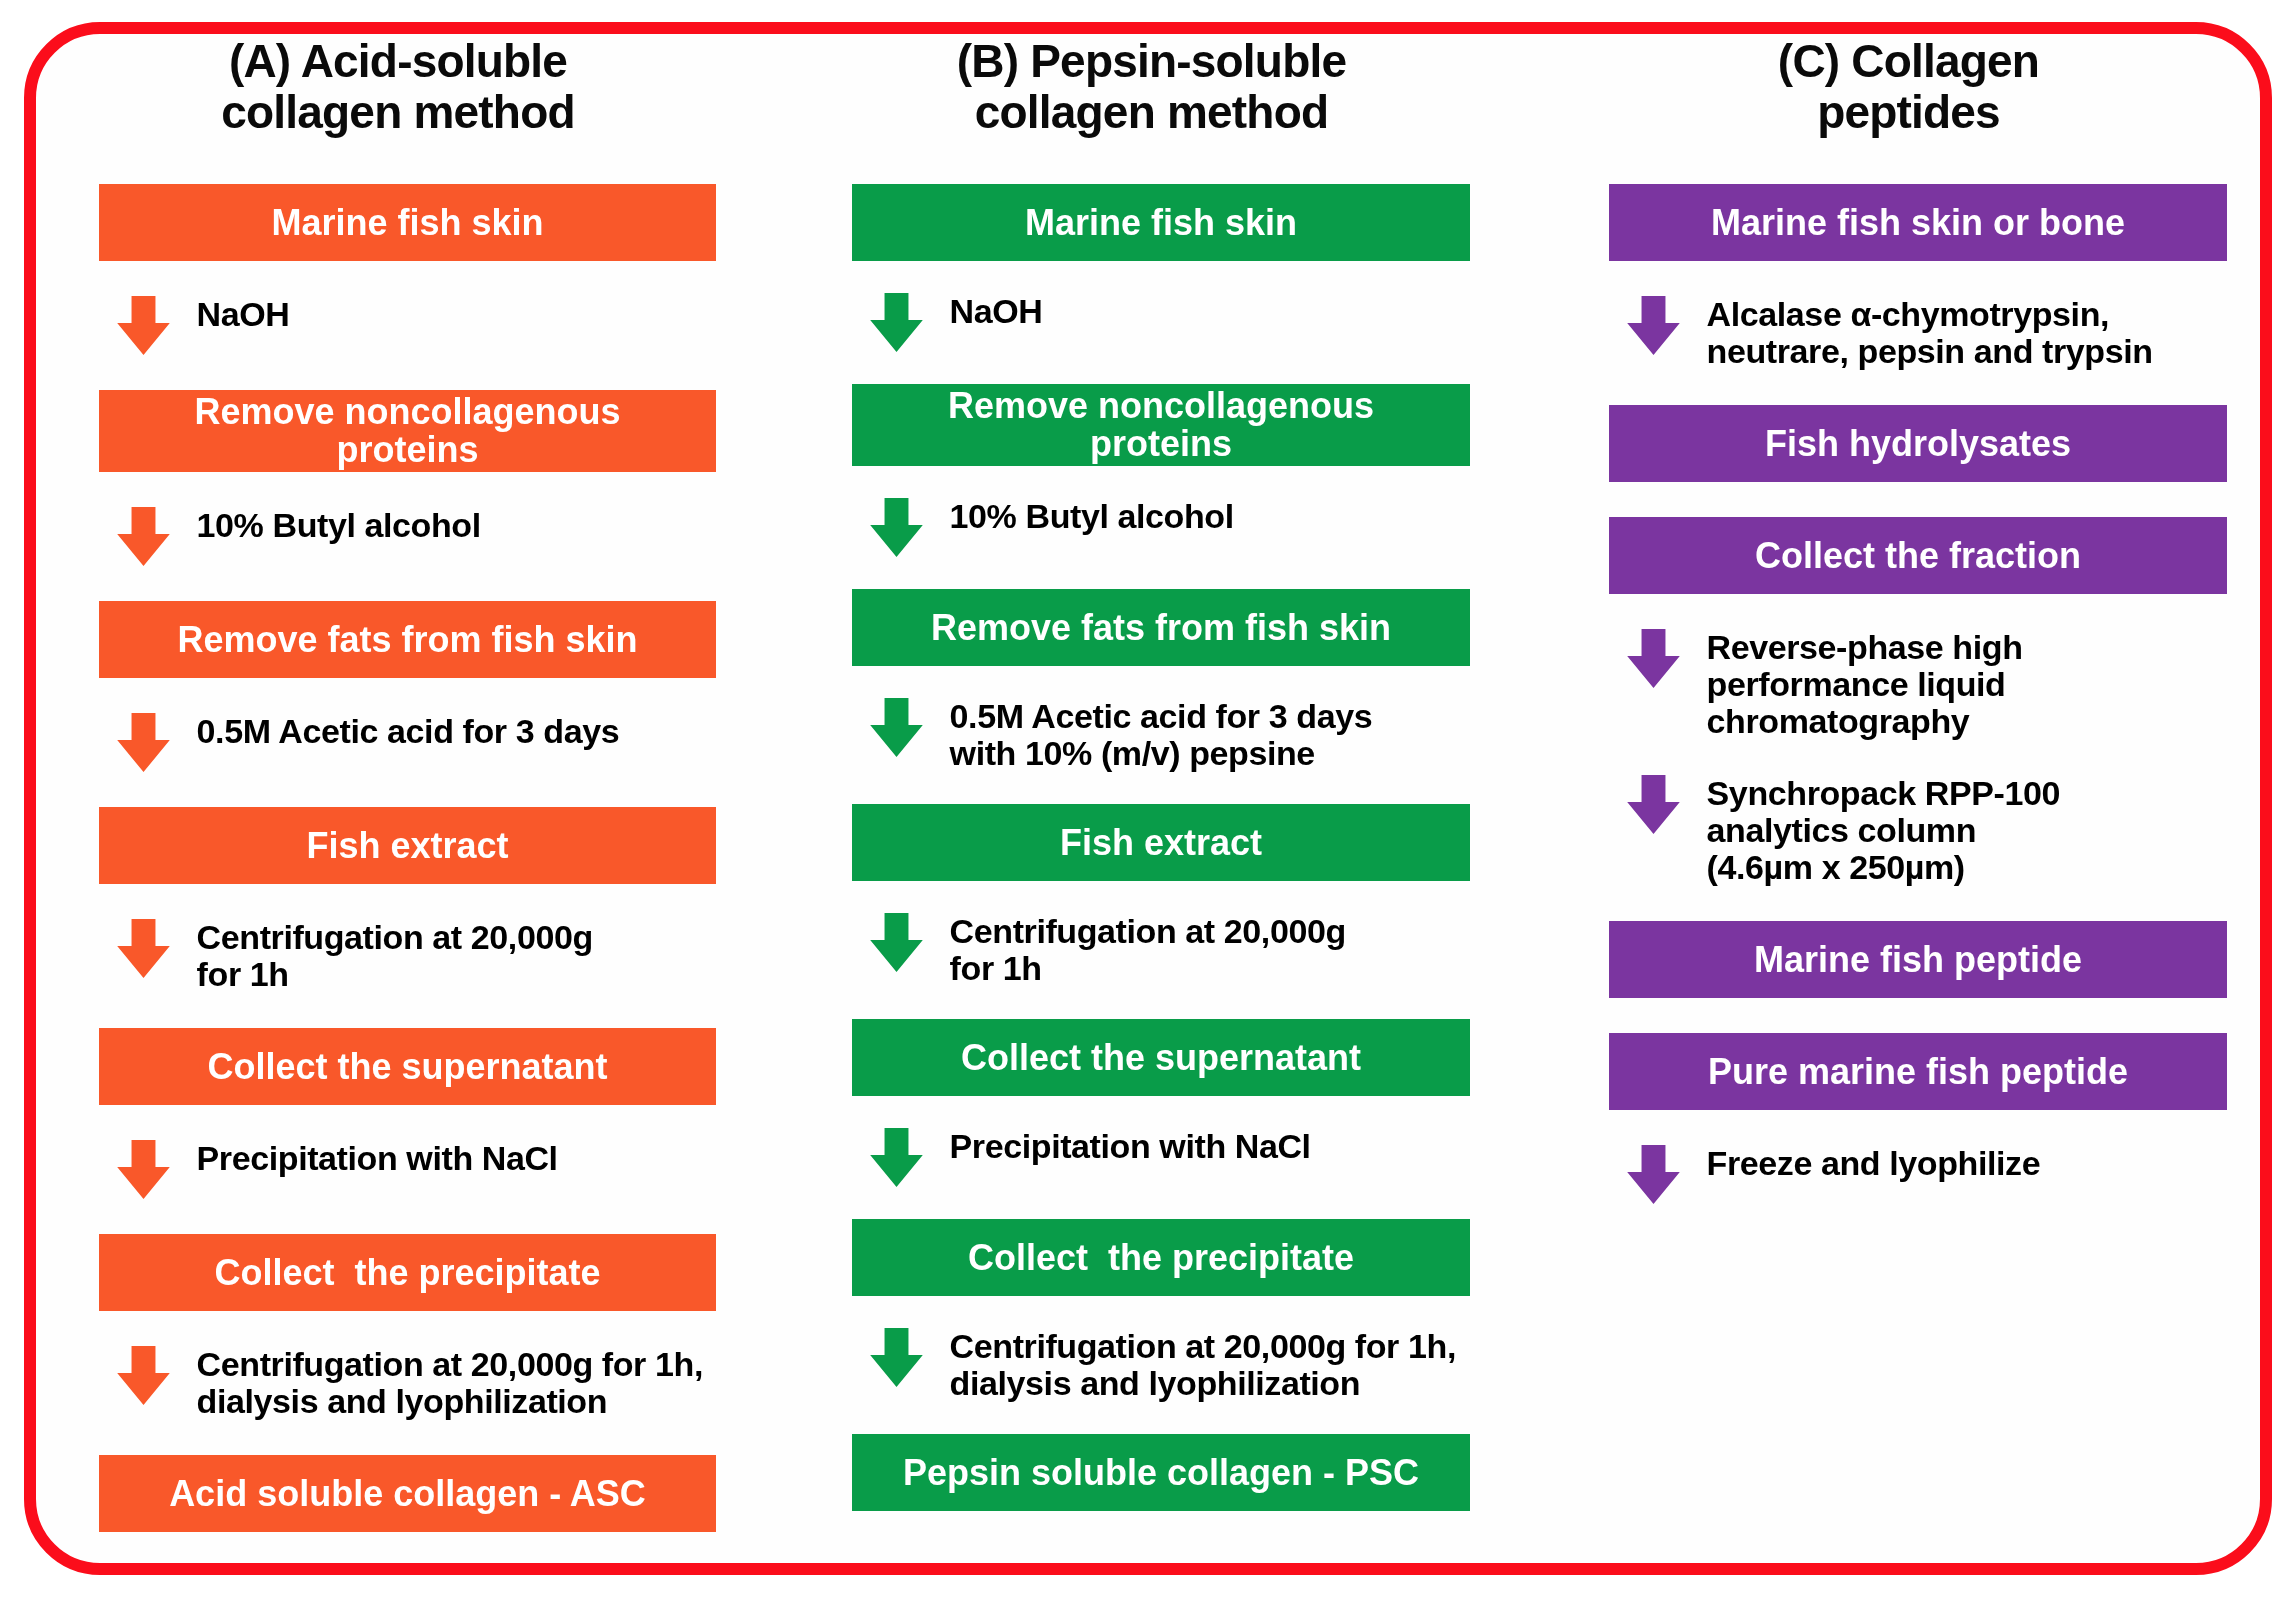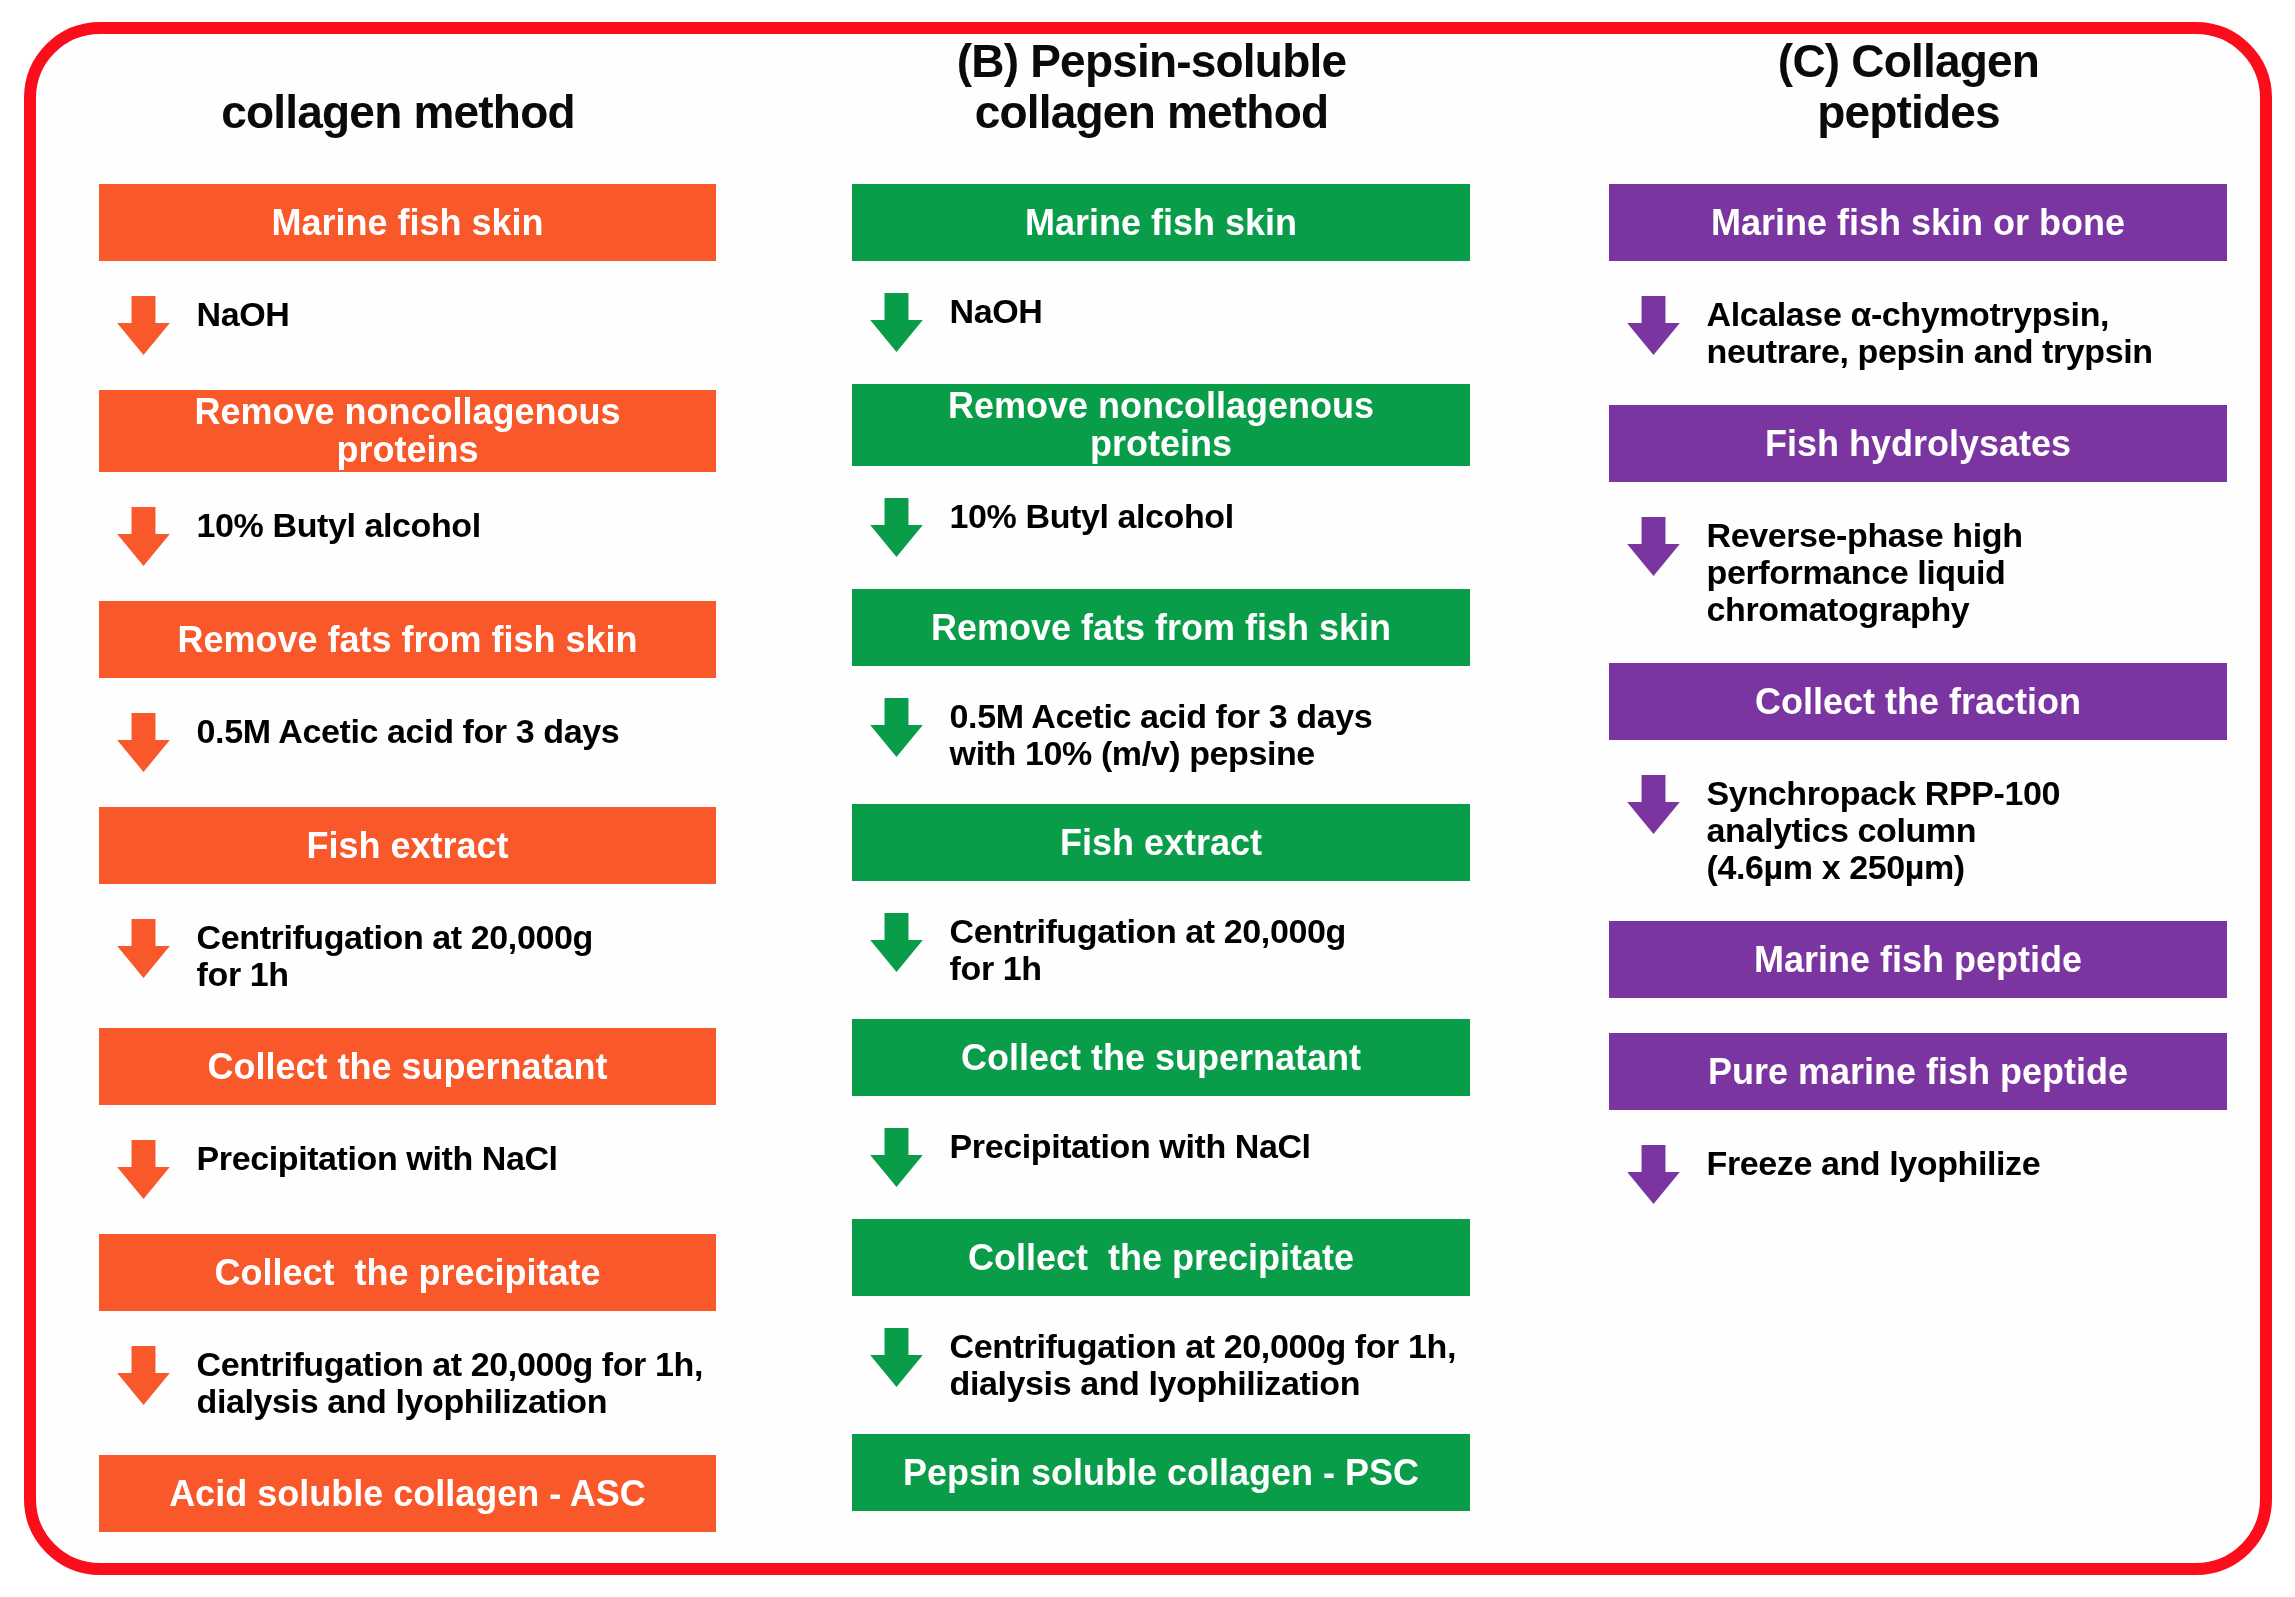--- a/index.html
+++ b/index.html
@@ -38,21 +38,21 @@
     color:#000000;font-weight:bold;font-size:34px;line-height:37px;
     white-space:pre;letter-spacing:-0.4px;
   }
 </style>
 </head>
 <body>
 
 <div class="frame"></div>
 
 <div class="col col-a">
-  <div class="title"><br><span>collagen method</span></div>
+  <div class="title"><span>(A) Acid-soluble</span><br><span>collagen method</span></div>
 
   <div class="node first box">
       <div class="label">Marine fish skin</div>
     </div>
   <div class="node step">
     <span class="arrow">
         <svg viewBox="0 0 66 74">
           <path fill="currentColor" d="M18 0 h30 v34 h18 L33 74 L0 34 h18 z"></path>
         </svg>
       </span>
@@ -209,34 +209,34 @@
     <span class="arrow">
         <svg viewBox="0 0 66 74">
           <path fill="currentColor" d="M18 0 h30 v34 h18 L33 74 L0 34 h18 z"></path>
         </svg>
       </span>
     <div class="label">Alcalase α-chymotrypsin,
 neutrare, pepsin and trypsin</div>
   </div>
   <div class="node box">
       <div class="label">Fish hydrolysates</div>
+    </div>
+  <div class="node box">
+      <div class="label">Collect the fraction</div>
     </div>
   <div class="node step">
     <span class="arrow">
         <svg viewBox="0 0 66 74">
           <path fill="currentColor" d="M18 0 h30 v34 h18 L33 74 L0 34 h18 z"></path>
         </svg>
       </span>
     <div class="label">Reverse-phase high
 performance liquid
 chromatography</div>
   </div>
-  <div class="node box">
-      <div class="label">Collect the fraction</div>
-    </div>
   <div class="node step">
     <span class="arrow">
         <svg viewBox="0 0 66 74">
           <path fill="currentColor" d="M18 0 h30 v34 h18 L33 74 L0 34 h18 z"></path>
         </svg>
       </span>
     <div class="label">Synchropack RPP-100
 analytics column
 (4.6µm x 250µm)</div>
   </div>

